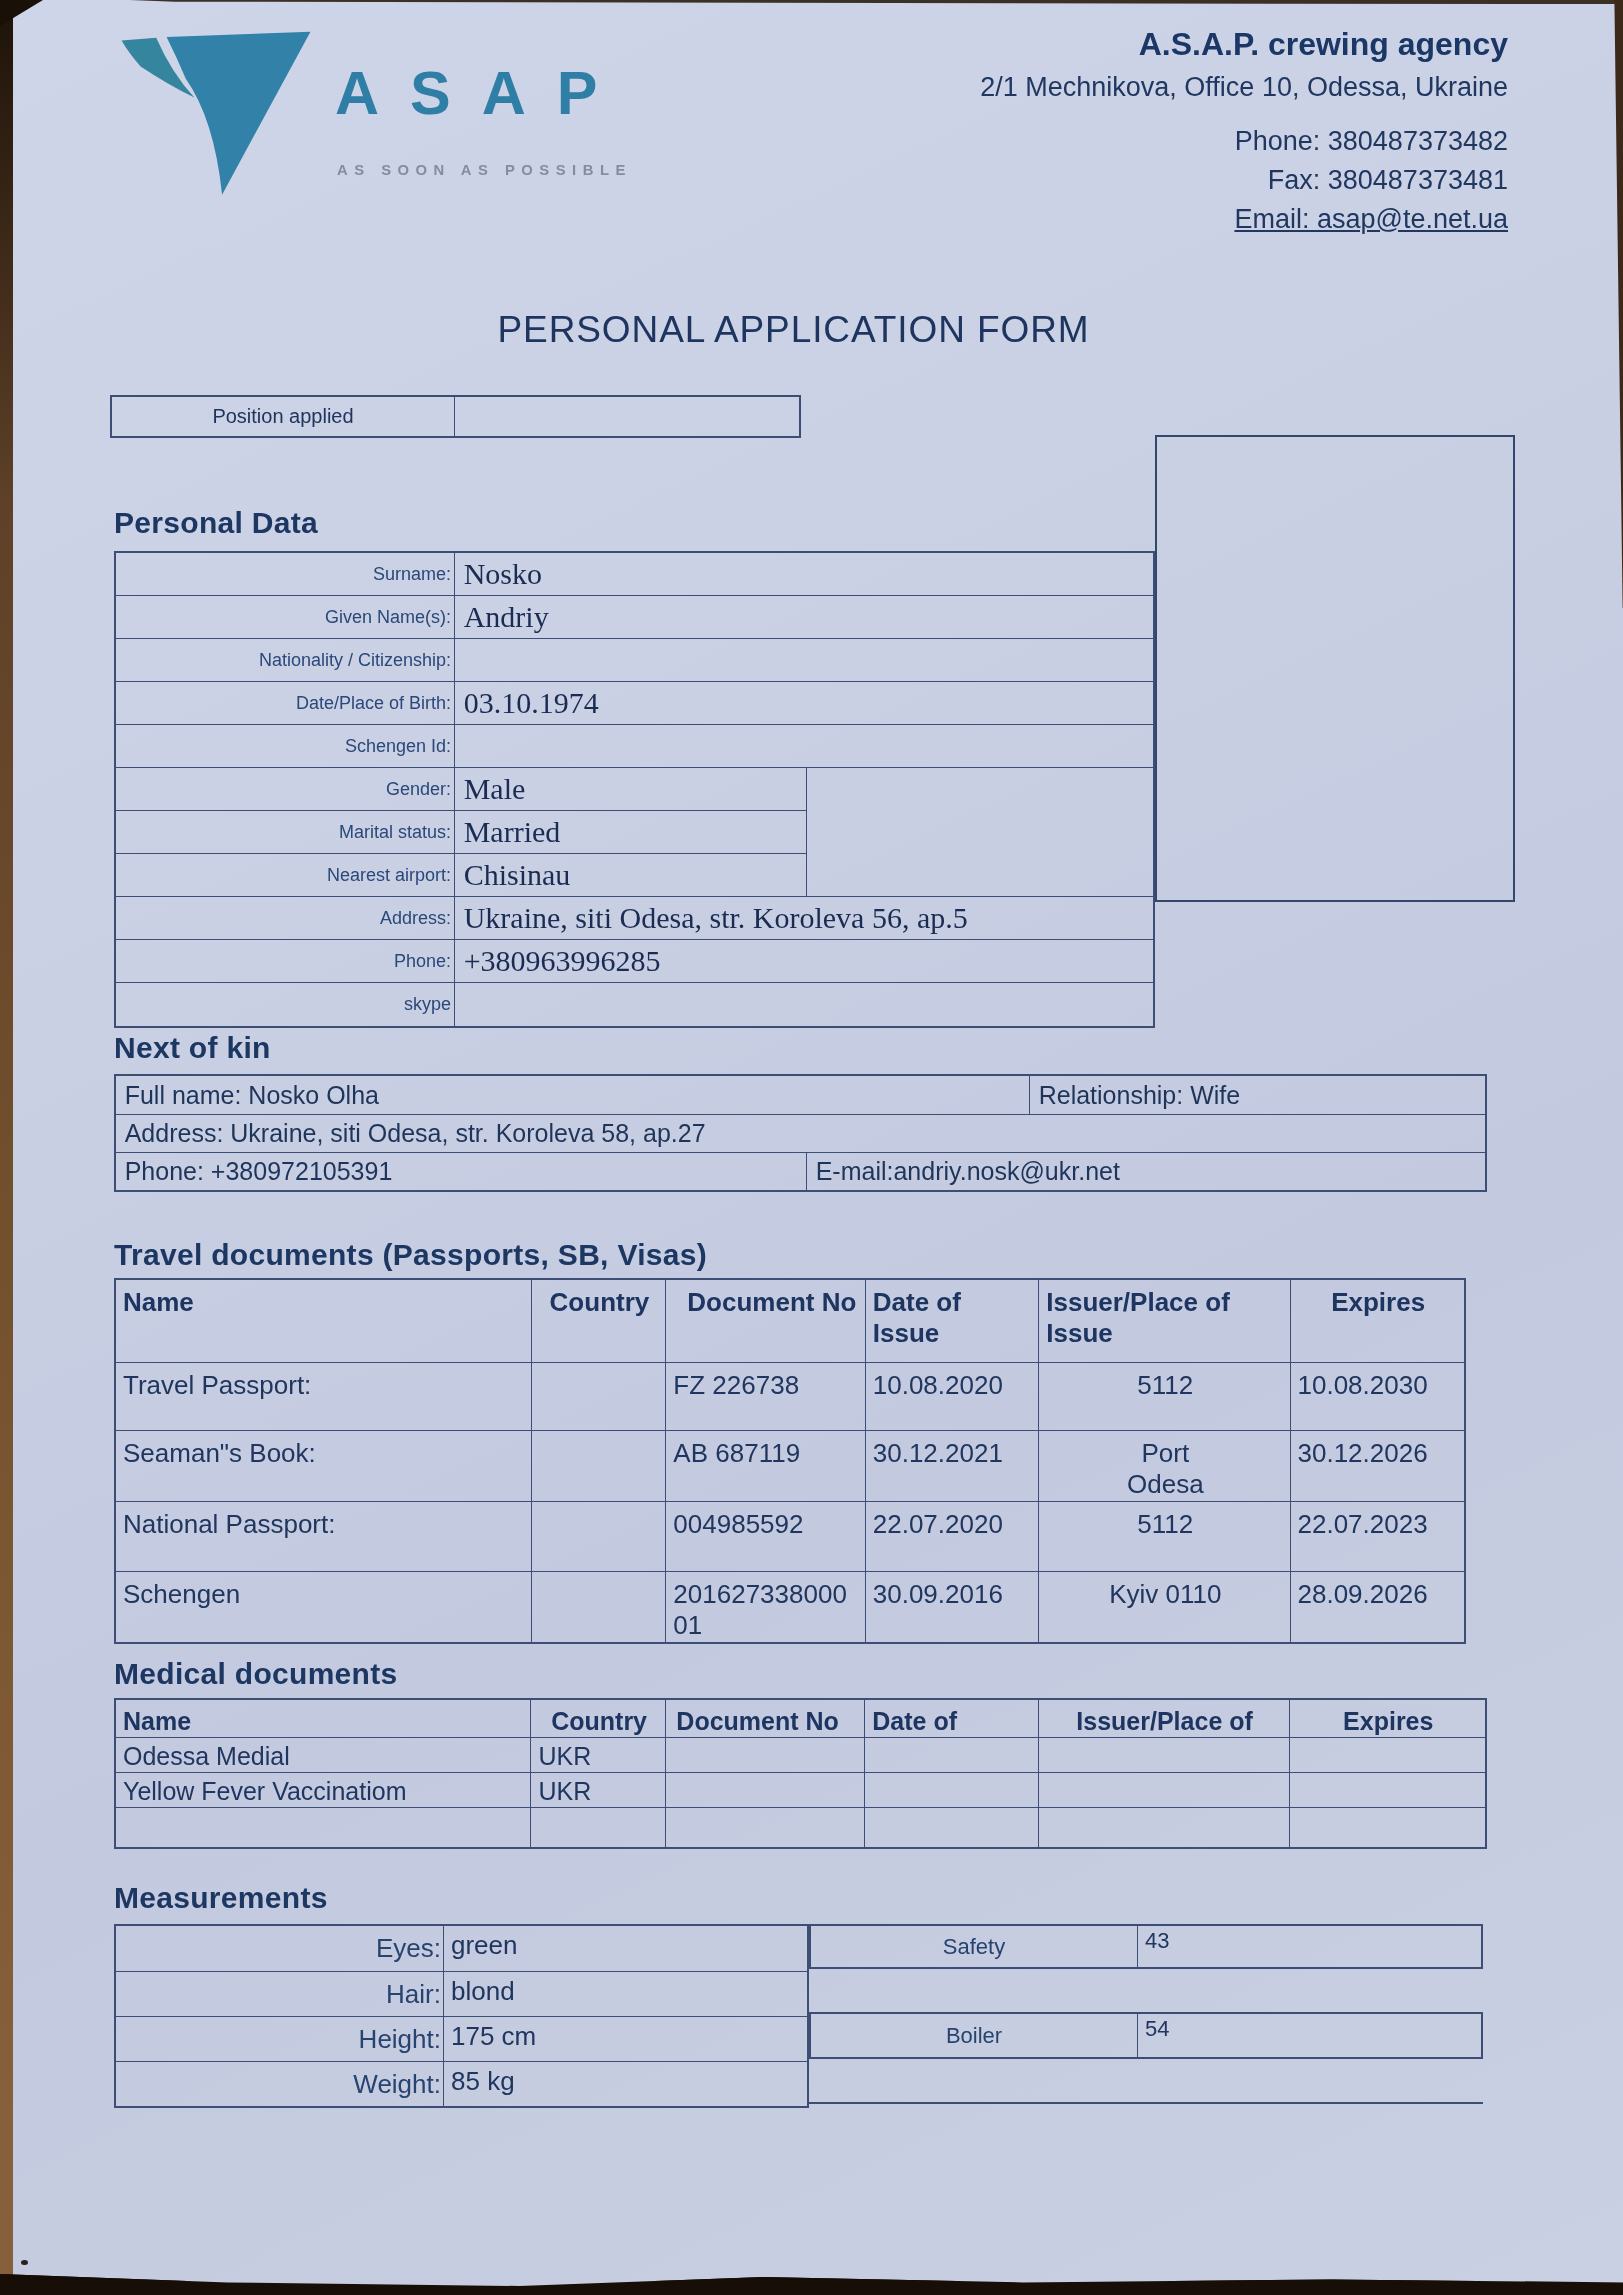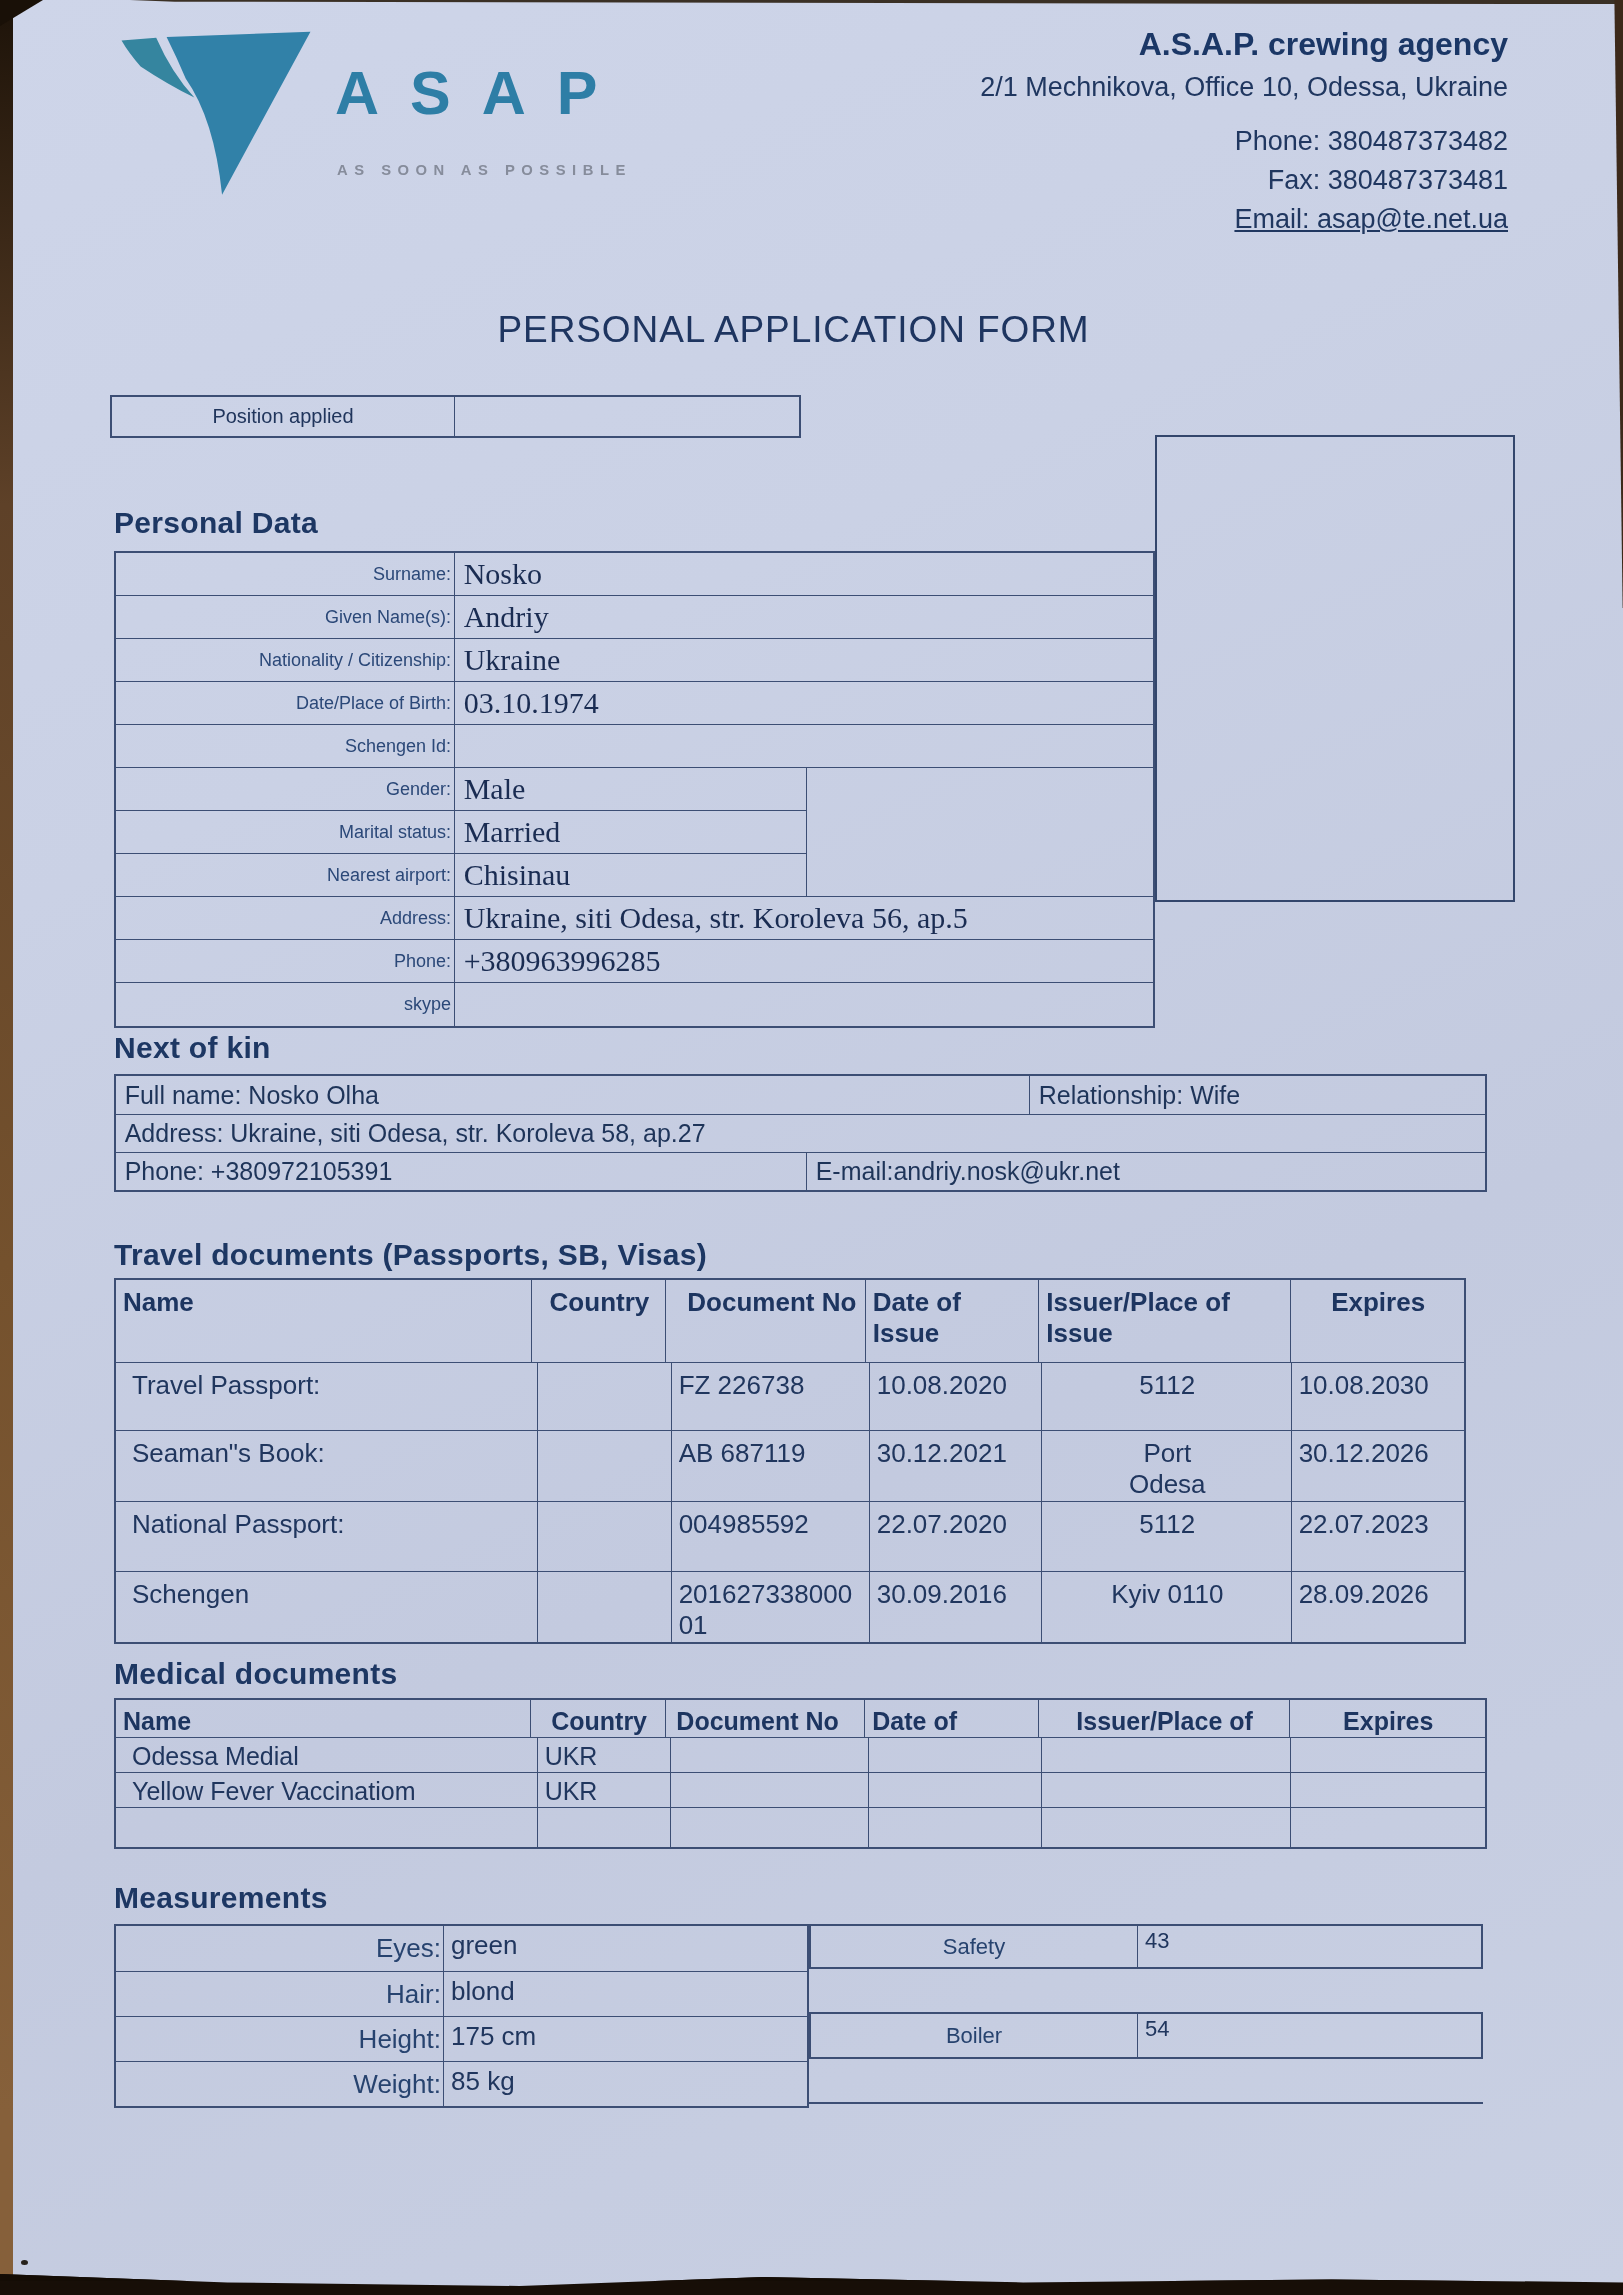--- a/index.html
+++ b/index.html
@@ -81,21 +81,21 @@
   .nok-cell { display:flex; align-items:center; padding-left:8.7px; }
   .nok-name { flex:1; } .nok-rel { width:456px; border-left:1.7px solid #3c4e74; }
   .nok-addr { flex:1; }
   .nok-phone { width:691px; border-right:1.7px solid #3c4e74; } .nok-email { flex:1; }
 
   
   .doc-table { position:absolute; font-size:26px; color:#20365e; }
   .travel-table { left:114px; top:1278px; width:1352px; }
   .medical-table { left:114px; top:1698px; width:1373px; font-size:25px; }
   .d-row { display:flex; }
-  .d-row + .d-row { border-top:1.7px solid #3c4e74;padding-left:9px; }
+  .d-row + .d-row { border-top:1.7px solid #3c4e74; }
   .d-cell { border-right:1.7px solid #3c4e74; padding:7px 5.2px 0 7px; overflow:hidden; }
   .d-cell:last-child { border-right:none; }
   .d-head { font-weight:bold; color:#1d3560; }
   .c-name { width:417px; } .c-country { width:135px; } .c-doc { width:200px; word-break:break-all; }
   .c-date { width:174px; } .c-issuer { width:252px; text-align:center; }
   .travel-table .c-exp { width:174px; } .medical-table .c-exp { width:196px; }
   .d-head .c-country, .d-head .c-exp, .d-head .c-issuer2 { text-align:center; }
   .d-head .c-doc { padding-left:21px; word-break:normal; }
   .travel-head { height:82px; }
   .t-r1 { height:68px; } .t-r2 { height:71px; } .t-r3 { height:70px; } .t-r4 { height:71px; }
@@ -154,21 +154,20 @@
     <div class="p-row">
       <div class="p-label">Surname:</div>
       <div class="p-value">Nosko</div>
     </div>
     <div class="p-row">
       <div class="p-label">Given Name(s):</div>
       <div class="p-value">Andriy</div>
     </div>
     <div class="p-row">
       <div class="p-label">Nationality / Citizenship:</div>
-      <div class="p-value">Ukraine</div>
     </div>
     <div class="p-row">
       <div class="p-label">Date/Place of Birth:</div>
       <div class="p-value">03.10.1974</div>
     </div>
     <div class="p-row">
       <div class="p-label">Schengen Id:</div>
       <div class="p-value"></div>
     </div>
     <div class="p-row narrow">

